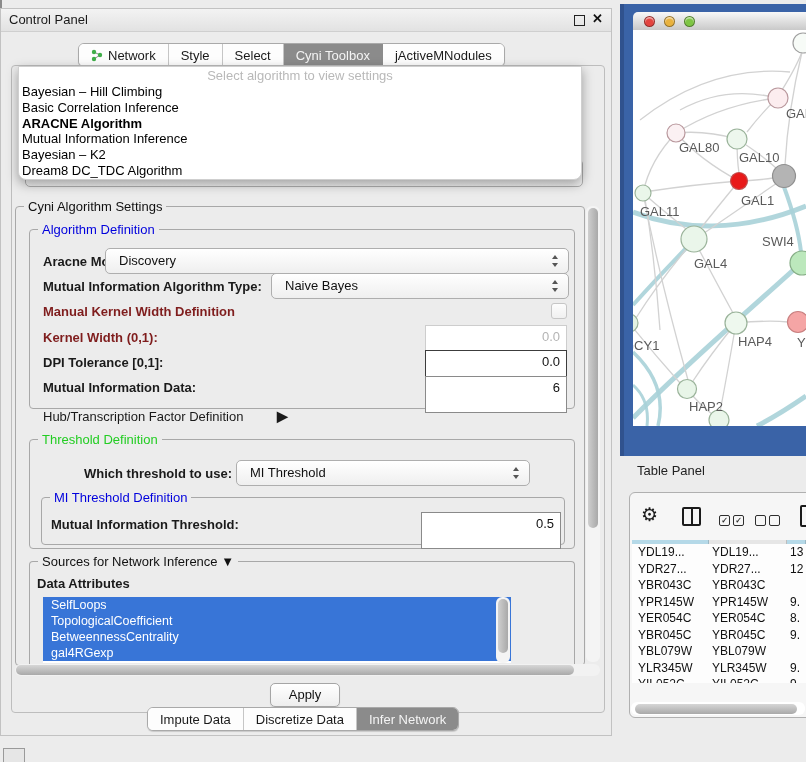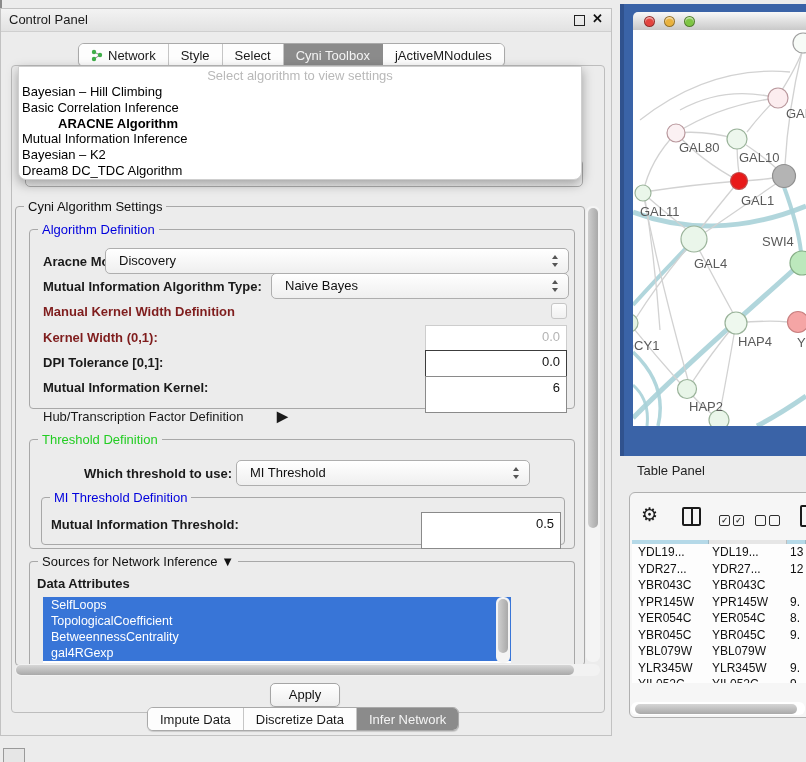--- a/index.html
+++ b/index.html
@@ -39,21 +39,21 @@
   .attr-item{height:16px;line-height:16px;background:#3875d7;color:#fff;font-size:12.5px;padding-left:8px;}
   .vscroll{position:absolute;background:#f4f4f4;border-radius:6px;}
   .vthumb{position:absolute;background:linear-gradient(90deg,#cfcfcf,#a9a9a9);border-radius:5px;}
   .hscroll{position:absolute;background:#f2f2f2;border-radius:6px;}
   .hthumb{position:absolute;background:linear-gradient(#d6d6d6,#a9a9a9);border-radius:5px;}
   .btn{position:absolute;border:1px solid #a5a5a5;border-radius:5px;background:linear-gradient(#ffffff,#eeeeee);font-size:13px;text-align:center;box-shadow:0 1px 1px rgba(0,0,0,.12);}
   
   #overlay{position:absolute;left:17px;top:57px;width:562px;height:112px;background:#fff;border:1px solid #cfcfcf;border-radius:0 0 8px 8px;box-shadow:0 4px 12px rgba(0,0,0,.35);z-index:50;}
   .ov-ph{height:17px;line-height:17px;text-align:center;color:#b9b9b9;font-size:13px;}
   .ov-item{height:15.8px;line-height:15.8px;font-size:13px;padding-left:3px;color:#000;white-space:nowrap;}
-  .ov-item.bold{font-weight:bold;margin-left:36px;}
+  .ov-item.bold{font-weight:bold;}
   
   #desktop{position:absolute;left:620px;top:4px;width:186px;height:452px;background:#3a63a7;border-left:4px solid #30528e;box-sizing:border-box;}
   #netwin{position:absolute;left:633px;top:12px;width:173px;height:428px;}
   .net-titlebar{position:absolute;left:0;top:0;width:100%;height:18px;background:linear-gradient(#f8f8f8,#c9c9c9);border-bottom:1px solid #9a9a9a;border-radius:5px 0 0 0;}
   .light{position:absolute;top:3.5px;width:11px;height:11px;border-radius:50%;border:1px solid rgba(0,0,0,.35);box-sizing:border-box;box-shadow:inset 0 1.5px 1px rgba(255,255,255,.6);}
   .net-canvas{position:absolute;left:0;top:18px;width:173px;height:396px;background:#fff;}
   
   #tp-title{position:absolute;left:637px;top:463px;font-size:13px;color:#222;}
   #tp-card{position:absolute;left:629px;top:492px;width:190px;height:226px;border:1px solid #b0b0b0;border-radius:6px;background:#f6f6f6;box-sizing:border-box;}
   .hdr-cell{position:absolute;top:0;height:22px;font-size:12.5px;text-align:center;line-height:22px;border-right:1px solid #9db8c4;box-sizing:border-box;overflow:hidden;}
@@ -136,21 +136,21 @@
     <div class="combo" style="left:270px;top:264px;width:296px;height:24px;">
       <span class="val">Naive Bayes</span>
       <span class="arrows"></span>
     </div>
     <span class="lbl dis" style="left:42px;top:295px;">Manual Kernel Width Definition</span>
     <span class="checkbox" style="left:550px;top:294px;"></span>
     <span class="lbl dis" style="left:42px;top:321px;">Kernel Width (0,1):</span>
     <div class="field dis" style="left:424px;top:316px;width:142px;">0.0</div>
     <span class="lbl" style="left:42px;top:346px;">DPI Tolerance [0,1]:</span>
     <div class="field dark" style="left:424px;top:341px;width:142px;">0.0</div>
-    <span class="lbl" style="left:42px;top:371px;">Mutual Information Kernel:</span>
+    <span class="lbl" style="left:42px;top:371px;">Mutual Information Data:</span>
     <div class="field" style="left:424px;top:367px;width:142px;">6</div>
 
     <span class="lbl" style="left:42px;top:400px;font-weight:normal;">Hub/Transcription Factor Definition</span>
     <span class="lbl" style="left:276px;top:399px;font-size:14px;">▶</span>
 
     <div class="groupbox" style="left:28px;top:430px;width:544px;height:108px;">
       <span class="gtitle green">Threshold Definition</span>
     </div>
     <span class="lbl" style="left:83px;top:457px;">Which threshold to use:</span>
     <div class="combo" style="left:235px;top:451px;width:292px;height:24px;">

